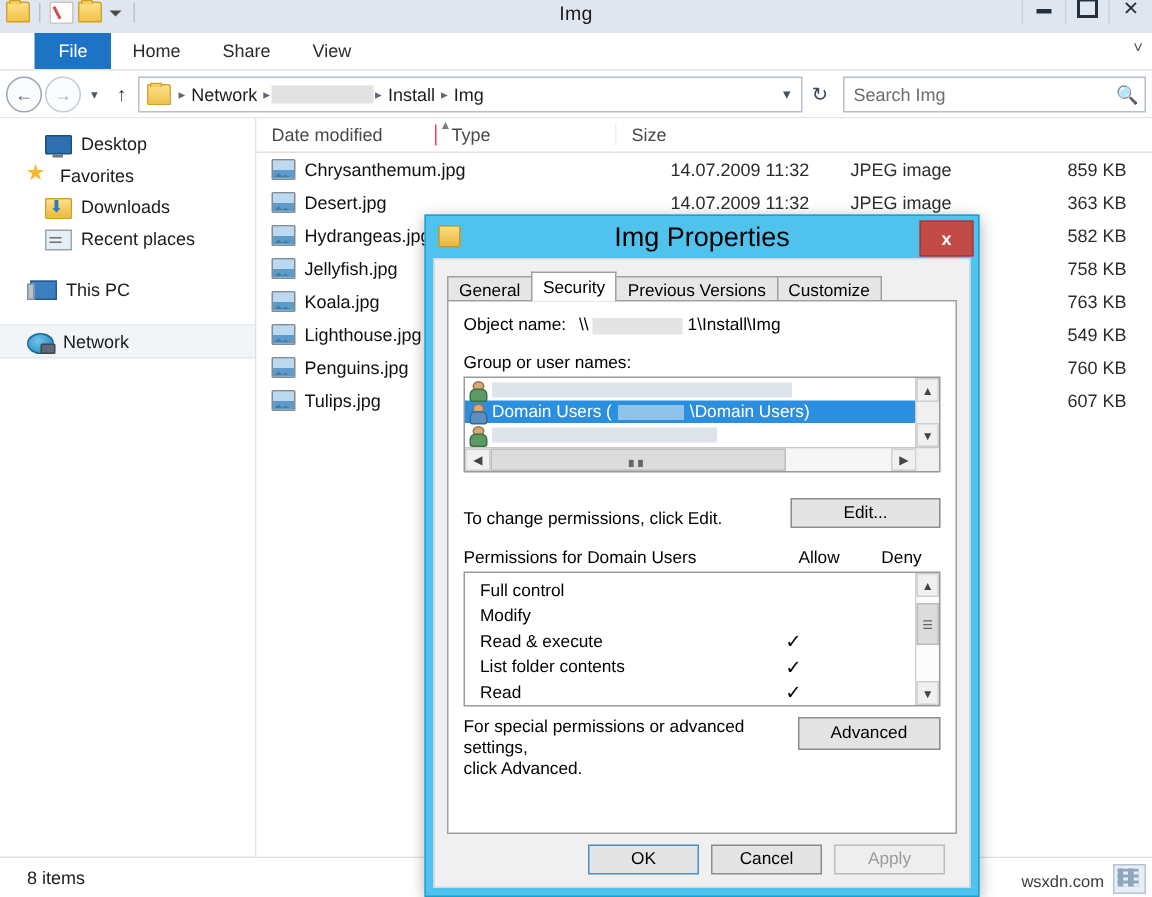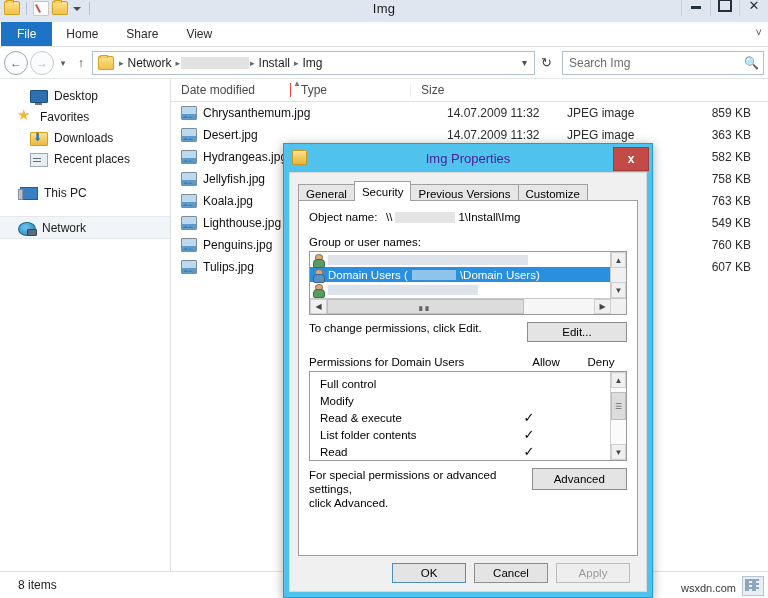--- a/index.html
+++ b/index.html
@@ -97,21 +97,21 @@
     border-bottom: 1px solid #e2e2e2;
   }
   .tab {
     display: flex; align-items: center; justify-content: center;
     font-size: 12px; color: #2b2b2b;
     padding: 0 14px; height: 24px;
     white-space: nowrap;
   }
   .tab.file {
     background: #1d74c4; color: #ffffff;
-    padding: 0 16px; margin-left: 1px;
+    padding: 0 16px; margin-left: 23px;
   }
   .ribbon .expander {
     position: absolute; right: 6px; top: 4px;
     font-size: 11px; color: #555;
   }
 
   
   .addrrow {
     height: 31px; flex: 0 0 31px;
     display: flex; align-items: center;
@@ -301,21 +301,21 @@
     background: #4fc3ee;
   }
   .dlg-title .dfolder {
     position: absolute; left: 8px; top: 6px;
     width: 13px; height: 13px;
     background: linear-gradient(#ffe08a, #e8b53a);
     border: 1px solid #c79a1d; border-radius: 1px;
   }
   .dlg-title .dtxt {
     position: absolute; left: 0; right: 0; text-align: center;
-    font-size: 13px; color: #4c1d95;
+    font-size: 18px; color: #000000;
   }
   .dlg-close {
     position: absolute; right: 3px; top: 3px;
     width: 34px; height: 22px;
     background: #c24a47; border: 1px solid #a33b38;
     color: #ffffff; font-size: 12px; font-weight: bold;
     display: flex; align-items: center; justify-content: center;
   }
   .dlg-body {
     flex: 1 1 auto; margin: 0 5px 5px 5px;
@@ -400,21 +400,21 @@
     font-size: 8px; color: #444; border: 1px solid #cfcfcf; background: #f0f0f0;
   }
   .hs-track { flex: 1 1 auto; background: #f6f6f6; position: relative; display: flex; }
   .hs-thumb {
     width: 73%; background: #dcdcdc; border: 1px solid #bdbdbd;
     display: flex; align-items: center; justify-content: center;
     font-size: 8px; color: #666;
   }
   .hs-corner { width: 15px; background: #f0f0f0; }
 
-  .row-between { display: flex; align-items: flex-start; justify-content: space-between; margin-top: 4px; }
+  .row-between { display: flex; align-items: flex-end; justify-content: space-between; margin-top: 14px; }
   .btn {
     background: #e4e4e4; border: 1px solid #8d8d8d;
     font-size: 11.5px; color: #000;
     padding: 3px 0; text-align: center;
     box-sizing: border-box;
   }
   .btn.edit { width: 100px; }
   .btn.advanced { width: 100px; }
   .btn.disabled { color: #9a9a9a; border-color: #bcbcbc; background: #eeeeee; }
 

